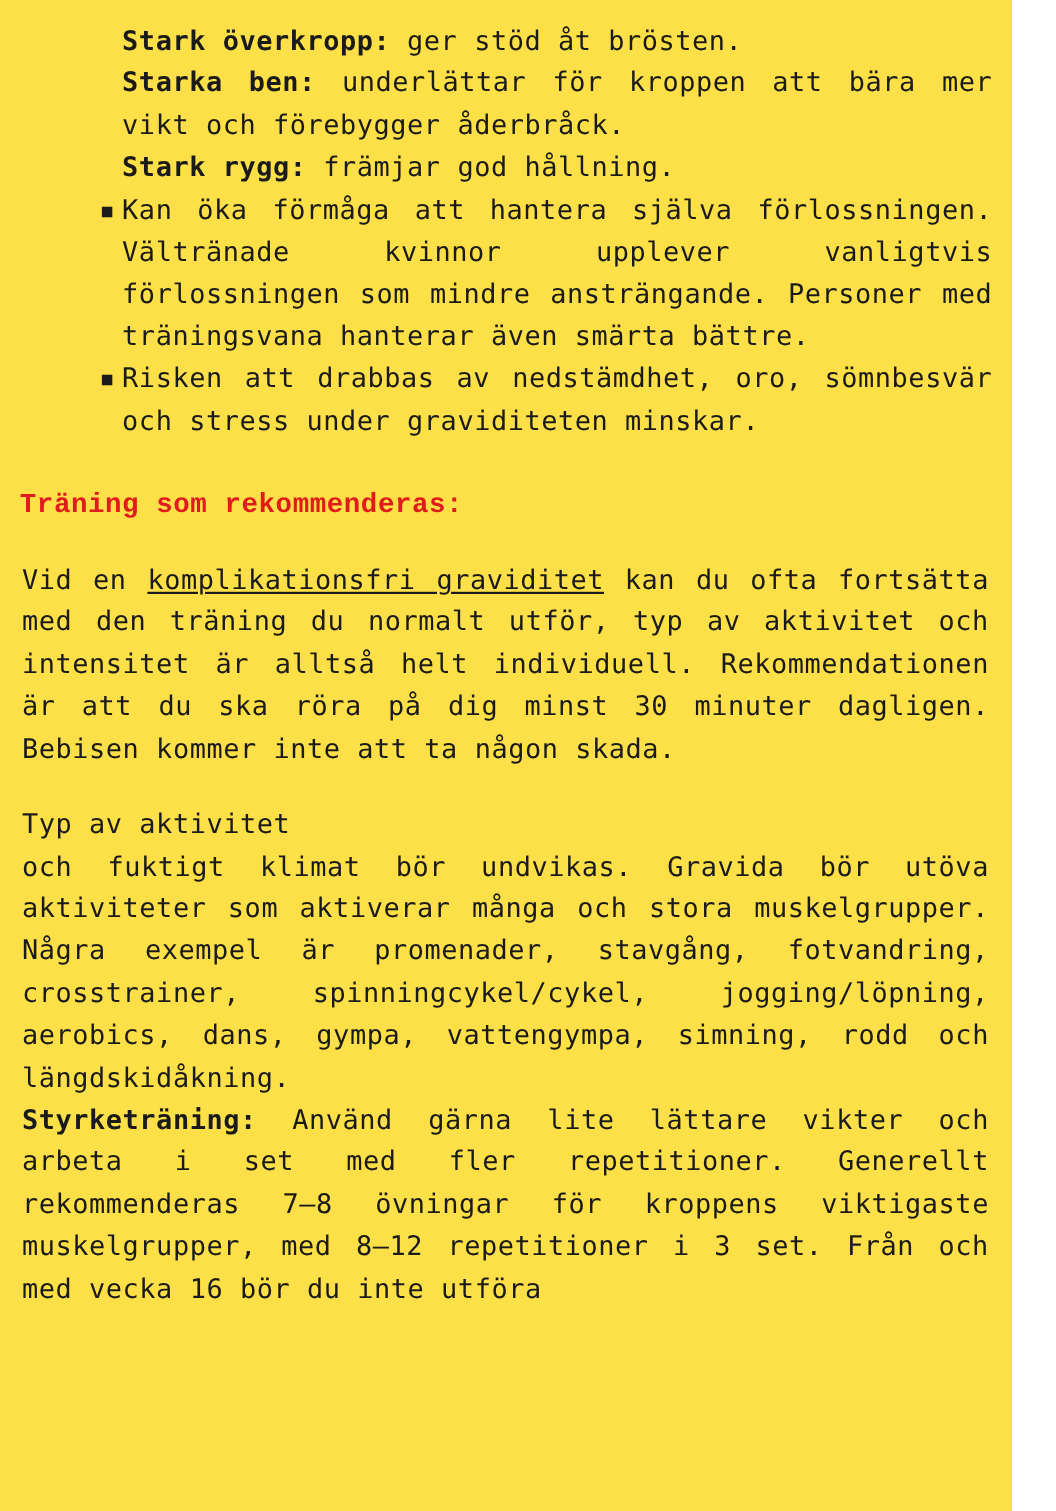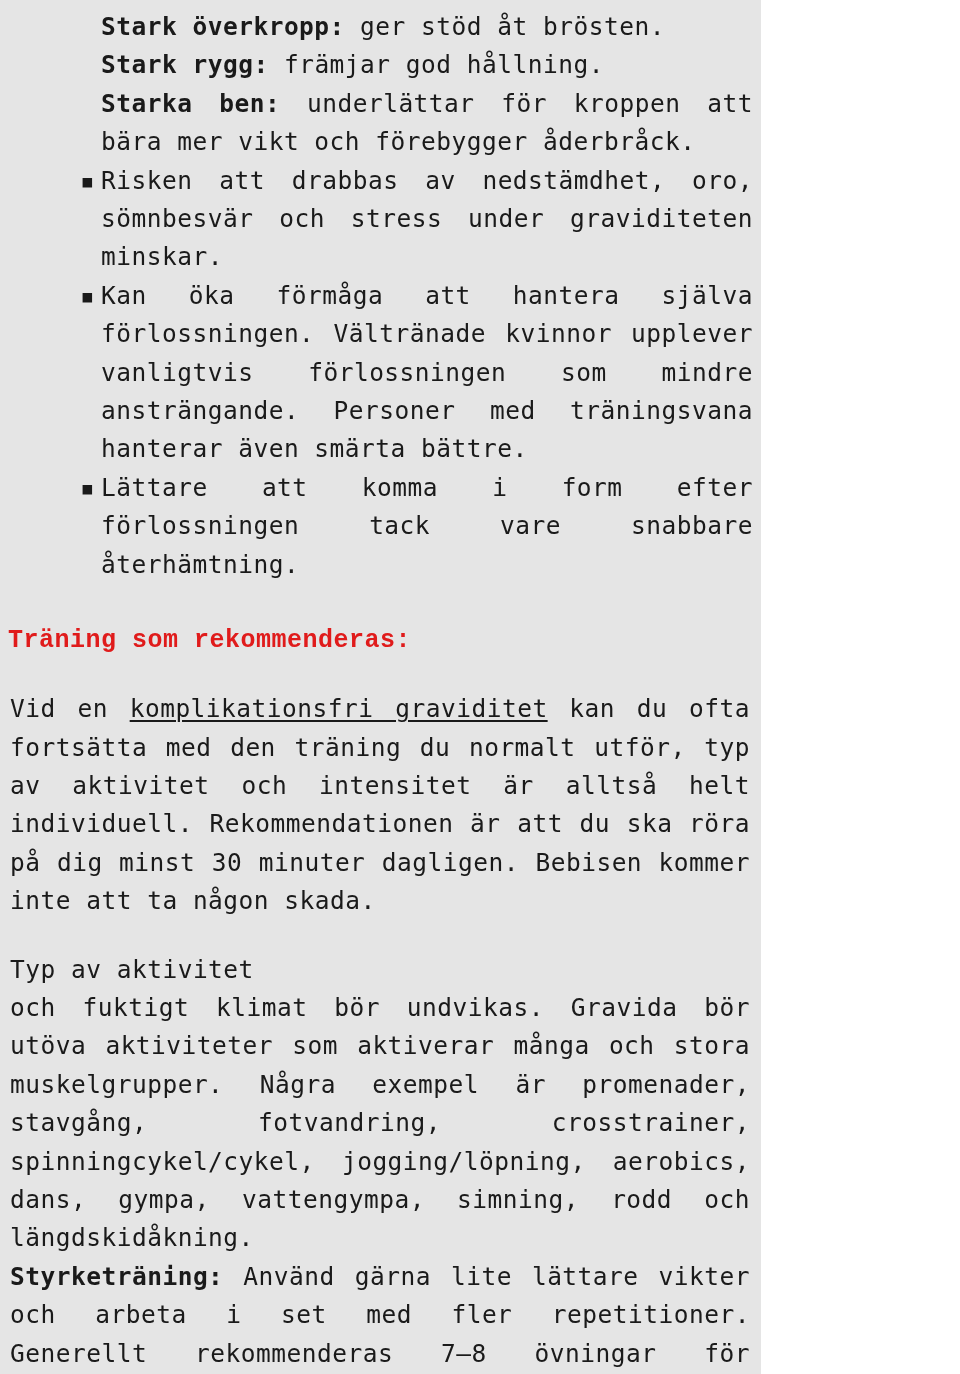--- a/index.html
+++ b/index.html
@@ -11,25 +11,25 @@
   body {
     width: 960px;
     height: 1374px;
     overflow: hidden;
     font-family: "DejaVu Sans Mono", "Liberation Mono", monospace;
     color: #1a1a1a;
   }
 
   .page {
     position: relative;
-    width: 761px;
+    width: 920px;
     height: 1374px;
     box-sizing: border-box;
-    padding: 8px;
-    background: #e5e5e5;
+    padding: 18px;
+    background: #fde047;
   }
 
   
   .txt {
     font-size: 24.5px;
     line-height: 38.4px;
     letter-spacing: 0.02em;
     text-align: justify;
     text-justify: inter-word;
     -webkit-hyphens: none;
@@ -103,38 +103,35 @@
 
 <div class="page">
 
   <ul class="bullet-list txt">
 
     <li class="no-bullet">
       <b>Stark överkropp:</b><span> ger stöd åt brösten.</span>
     </li>
 
     <li class="no-bullet">
-      <b>Stark rygg:</b><span> främjar god hållning.</span>
+      <b>Starka ben:</b><span> underlättar för kroppen att bära mer vikt och förebygger åderbråck.</span>
     </li>
 
     <li class="no-bullet">
-      <b>Starka ben:</b><span> underlättar för kroppen att bära mer vikt och förebygger åderbråck.</span>
-    </li>
-
-    <li class="has-bullet">
-      <span>Risken att drabbas av nedstämdhet, oro, sömnbesvär och stress under graviditeten minskar.</span>
+      <b>Stark rygg:</b><span> främjar god hållning.</span>
     </li>
 
     <li class="has-bullet">
       <span>Kan öka förmåga att hantera själva förlossningen. Vältränade kvinnor upplever vanligtvis förlossningen som mindre ansträngande. Personer med träningsvana hanterar även smärta bättre.</span>
     </li>
 
     <li class="has-bullet">
-      <span>Lättare att komma i form efter förlossningen tack vare snabbare återhämtning.</span>
+      <span>Risken att drabbas av nedstämdhet, oro, sömnbesvär och stress under graviditeten minskar.</span>
     </li>
+
   </ul>
 
   <div class="spacer-lg"></div>
 
   <div class="section-heading" style="color:#e01b1b;font-family:Liberation Mono, monospace;">Träning som rekommenderas:</div>
 
   <div class="spacer-md"></div>
 
   <p class="txt block body-block"><span>Vid en </span><u class="link-underline">komplikationsfri graviditet</u><span> kan du ofta fortsätta med den träning du normalt utför, typ av aktivitet och intensitet är alltså helt individuell. Rekommendationen är att du ska röra på dig minst 30 minuter dagligen. Bebisen kommer inte att ta någon skada.</span></p>
 

